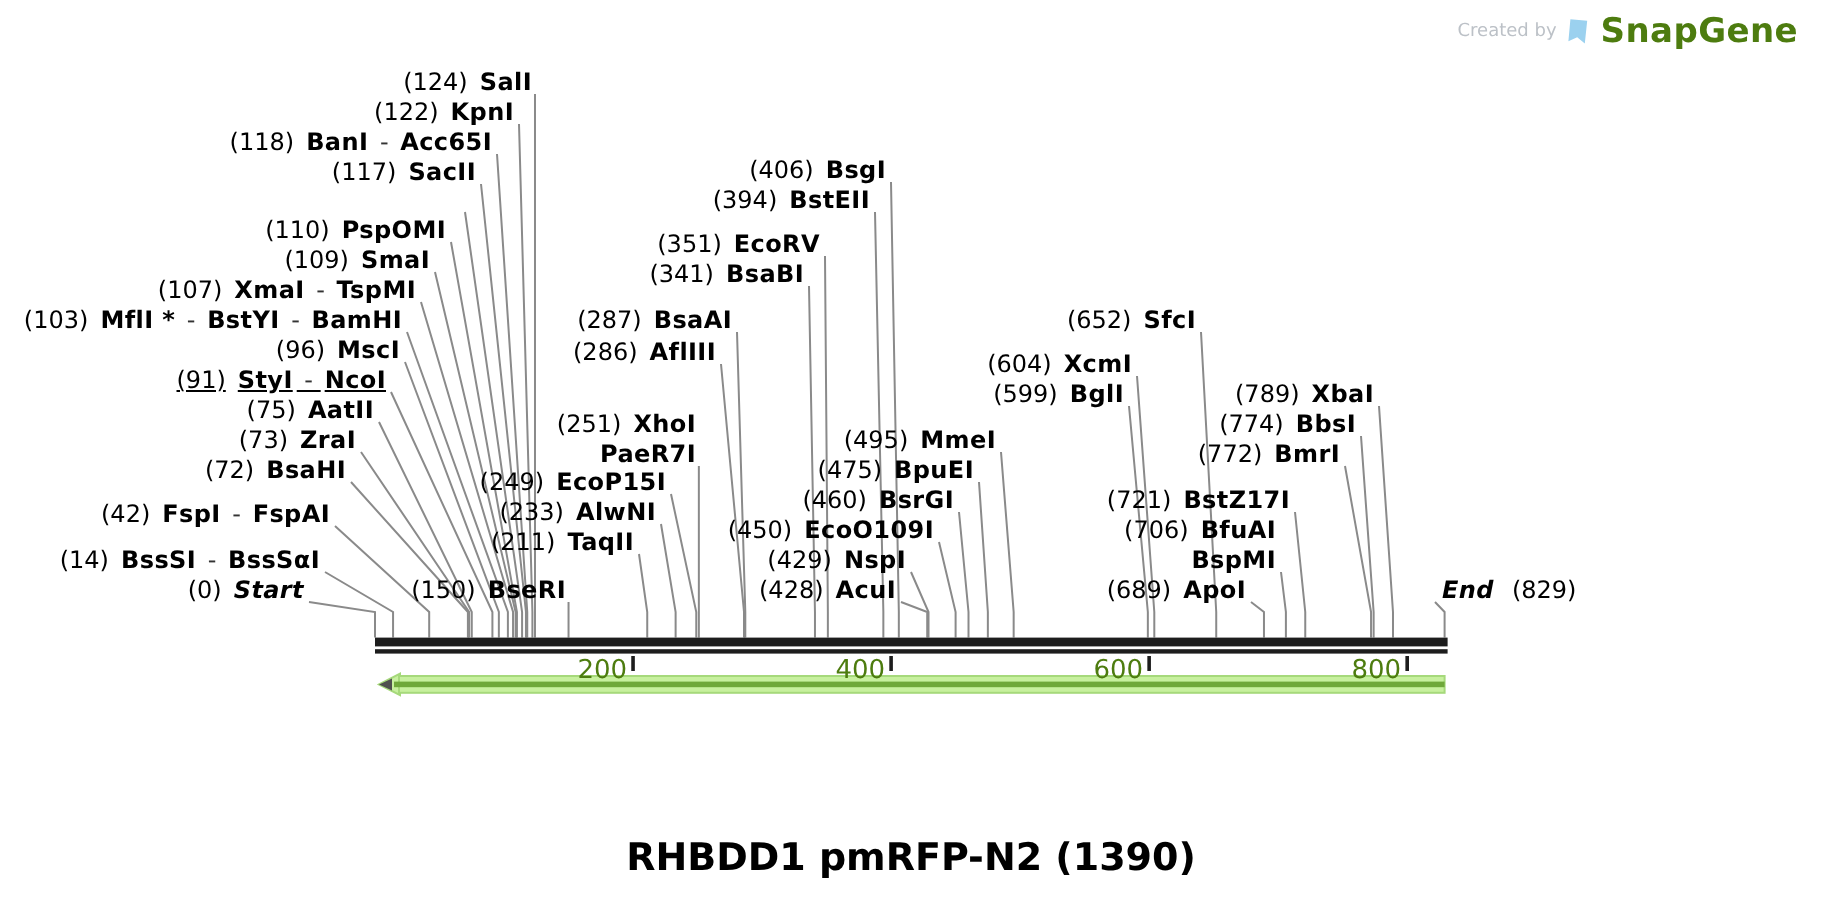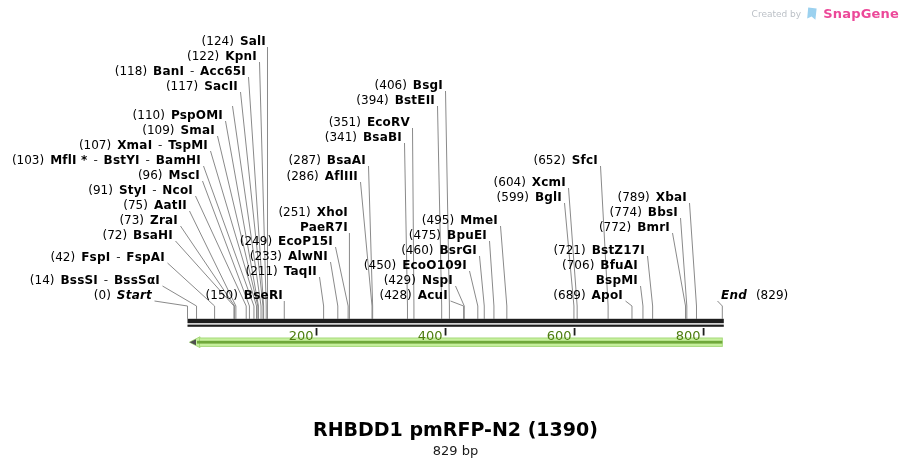--- a/index.html
+++ b/index.html
@@ -19,21 +19,21 @@
   .site-label .enz{font-weight:700;letter-spacing:0.2px;}
   .site-label .sep{font-weight:400;color:#333;margin:0 2px;}
   .site-label.italic .enz{font-style:italic;}
   .tick-label{
     position:absolute;font-size:13px;color:#4d7c0f;white-space:nowrap;
   }
   .logo{
     position:absolute;top:6px;right:12px;display:flex;align-items:center;gap:5px;
   }
   .logo .created-by{font-size:9px;color:#bcc1c7;}
-  .logo .brand{font-size:13px;color:#ec4899;font-weight:600;letter-spacing:0.2px;}
+  .logo .brand{font-size:17px;color:#4d7c0f;font-weight:600;letter-spacing:0.2px;}
   .title-block{
     position:absolute;left:0;top:418px;width:911px;text-align:center;color:#000;
   }
   .map-title{font-size:19px;font-weight:700;}
   .map-length{font-size:13px;margin-top:3px;color:#1a1a1a;}
 </style>
 </head>
 <body>
 
 <div id="map">
@@ -96,21 +96,21 @@
 <div class="tick-label" style="right: 597.477px; top: 328px;">200</div>
     <div class="tick-label" style="right: 468.454px; top: 328px;">400</div>
     <div class="tick-label" style="right: 339.431px; top: 328px;">600</div>
     <div class="tick-label" style="right: 210.408px; top: 328px;">800</div>
     <div class="site-label italic" style="top: 288px; right: 759px;"><span class="pos">(0)</span><span class="enz">Start</span></div>
     <div class="site-label" style="top: 273px; right: 751px;"><span class="pos">(14)</span><span class="enz">BssSI</span><span class="sep"> - </span><span class="enz">BssSαI</span></div>
     <div class="site-label" style="top: 250px; right: 746px;"><span class="pos">(42)</span><span class="enz">FspI</span><span class="sep"> - </span><span class="enz">FspAI</span></div>
     <div class="site-label" style="top: 228px; right: 738px;"><span class="pos">(72)</span><span class="enz">BsaHI</span></div>
     <div class="site-label" style="top: 213px; right: 733px;"><span class="pos">(73)</span><span class="enz">ZraI</span></div>
     <div class="site-label" style="top: 198px; right: 724px;"><span class="pos">(75)</span><span class="enz">AatII</span></div>
-    <div class="site-label" style="top: 183px; right: 718px;"><span class="pos">(91)</span><span class="enz">StyI</span><span class="sep"> - </span><span class="enz">NcoI</span></div>
+    <div class="site-label" style="top: 183px; right: 718px; text-decoration: underline;"><span class="pos">(91)</span><span class="enz">StyI</span><span class="sep"> - </span><span class="enz">NcoI</span></div>
     <div class="site-label" style="top: 168px; right: 711px;"><span class="pos">(96)</span><span class="enz">MscI</span></div>
     <div class="site-label" style="top: 153px; right: 710px;"><span class="pos">(103)</span><span class="enz">MflI *</span><span class="sep"> - </span><span class="enz">BstYI</span><span class="sep"> - </span><span class="enz">BamHI</span></div>
     <div class="site-label" style="top: 138px; right: 703px;"><span class="pos">(107)</span><span class="enz">XmaI</span><span class="sep"> - </span><span class="enz">TspMI</span></div>
     <div class="site-label" style="top: 123px; right: 696px;"><span class="pos">(109)</span><span class="enz">SmaI</span></div>
     <div class="site-label" style="top: 108px; right: 688px;"><span class="pos">(110)</span><span class="enz">PspOMI</span></div>
     <div class="site-label" style="top: 79px; right: 673px;"><span class="pos">(117)</span><span class="enz">SacII</span></div>
     <div class="site-label" style="top: 64px; right: 665px;"><span class="pos">(118)</span><span class="enz">BanI</span><span class="sep"> - </span><span class="enz">Acc65I</span></div>
     <div class="site-label" style="top: 49px; right: 654px;"><span class="pos">(122)</span><span class="enz">KpnI</span></div>
     <div class="site-label" style="top: 34px; right: 645px;"><span class="pos">(124)</span><span class="enz">SalI</span></div>
     <div class="site-label" style="top: 288px; right: 628px;"><span class="pos">(150)</span><span class="enz">BseRI</span></div>
@@ -145,14 +145,13 @@
 <div class="logo">
   <span class="created-by">Created by</span>
   <svg width="12" height="14" viewBox="0 0 12 14">
     <path d="M2.2 0.6 L10.6 1.4 L9.4 12.8 L5.6 9.6 L1.2 11.6 Z" fill="#9bd1ef"></path>
   </svg>
   <span class="brand">SnapGene</span>
 </div>
 
 <div class="title-block">
   <div class="map-title">RHBDD1 pmRFP-N2 (1390)</div>
-  <div class="map-length">829 bp</div>
 </div>
 
 </body></html>

